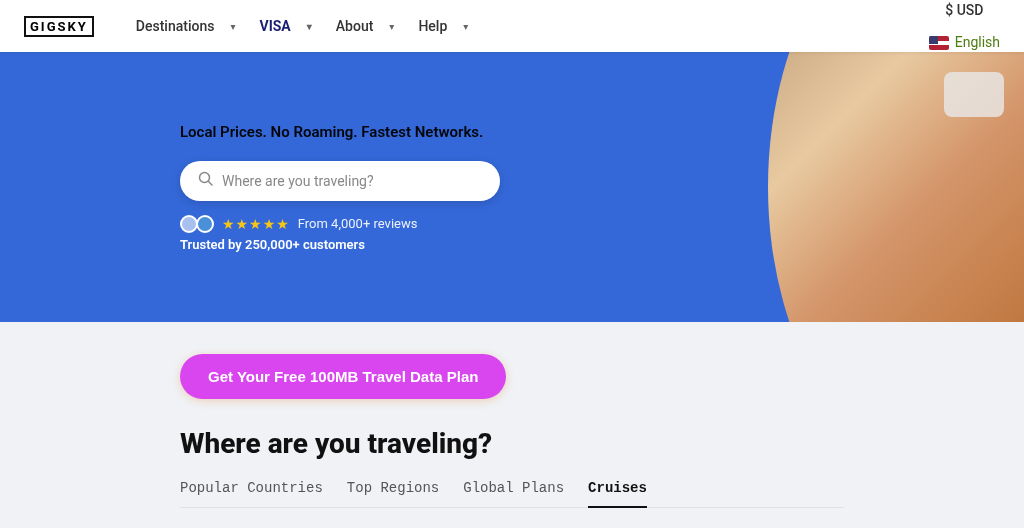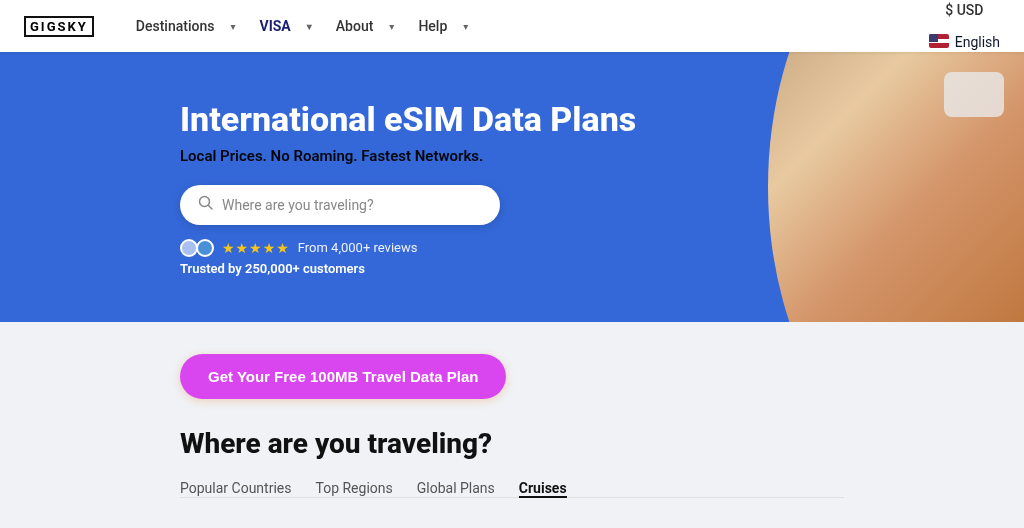--- a/index.html
+++ b/index.html
@@ -61,24 +61,24 @@
       flex-direction: column;
     }
     .nav-currency {
       font-size: 14px;
       color: #333;
       font-weight: 500;
       cursor: pointer;
     }
     .nav-language {
       display: flex;
-      align-items: flex-start;
+      align-items: flex-end;
       gap: 6px;
       font-size: 14px;
-      color: #0f172a;
+      color: #4d7c0f;
       cursor: pointer;
     }
     .flag-icon {
       width: 20px;
       height: 14px;
       background: linear-gradient(180deg, #B22234 33%, #fff 33%, #fff 66%, #B22234 66%);
       border-radius: 2px;
       position: relative;
       overflow: hidden;
     }
@@ -209,23 +209,24 @@
       display: flex;
       gap: 24px;
       margin-bottom: 24px;
       border-bottom: 1px solid #e0e0e0;
       padding-bottom: 0;
     }
     .filter-tab {
       font-size: 14px;
       color: #555;
       cursor: pointer;
-      padding-bottom: 0;
+      padding-bottom: 10px;
       border-bottom: 2px solid transparent;
       margin-bottom: -1px;
+      font-family: Liberation Mono, monospace;
     }
     .filter-tab.active {
       color: #111;
       font-weight: 700;
       border-bottom: 2px solid #111;
     }
   </style>
 </head>
 <body>
 
@@ -257,21 +258,20 @@
     <span class="nav-currency">$ USD</span>
     <div class="nav-language">
       <div class="flag-icon"></div>
       <span>English</span>
     </div>
   </div>
 </nav>
 
 <section class="hero">
   <div class="hero-content">
-    <h1 class="hero-title">International eSIM Data Plans</h1>
     <p class="hero-subtitle">Local Prices. No Roaming. Fastest Networks.</p>
     <div class="hero-search">
       <span class="search-icon-svg">
         <svg width="16" height="16" viewBox="0 0 16 16" fill="none">
           <circle cx="6.5" cy="6.5" r="5" stroke="#888" stroke-width="1.5"></circle>
           <line x1="10.5" y1="10.5" x2="14" y2="14" stroke="#888" stroke-width="1.5" stroke-linecap="round"></line>
         </svg>
       </span>
       <span class="hero-search-placeholder">Where are you traveling?</span>
     </div>

